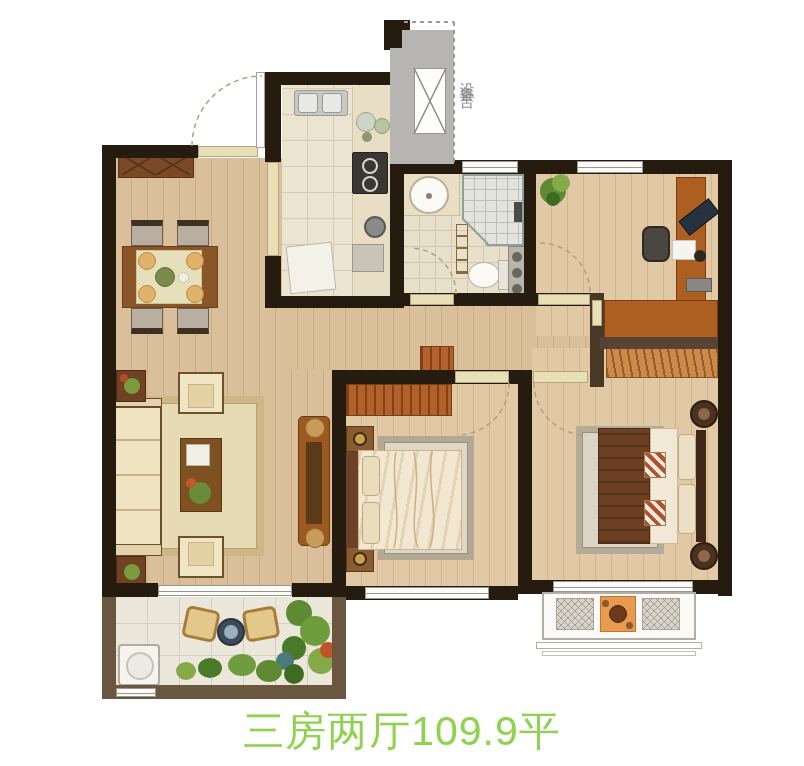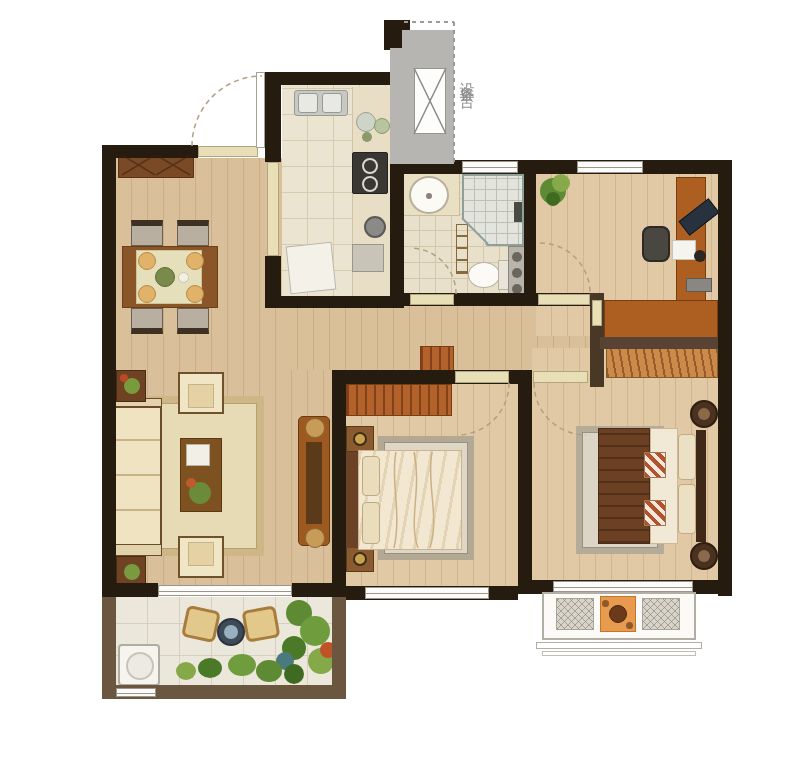--- a/index.html
+++ b/index.html
@@ -243,14 +243,15 @@
 
     <path d="M 414 68 L 446 134 M 446 68 L 414 134" fill="none" stroke="#8a8a88" stroke-width="1.5"></path>
 
     <path d="M 122 155 L 155 175 M 155 155 L 122 175 M 156 155 L 190 175 M 190 155 L 156 175" stroke="rgba(58,32,12,0.55)" stroke-width="1.5" fill="none"></path>
 
     <path d="M 396 452 C 390 480 402 512 394 548 M 414 452 C 422 490 408 520 418 548 M 432 452 C 426 484 440 516 430 548" fill="none" stroke="#cbb084" stroke-width="1.5"></path>
 
     <path d="M 462 218 L 488 244" fill="none" stroke="#8fa09c" stroke-width="2"></path>
   </svg>
 
+  <div class="abs caption">三房两厅109.9平</div>
 
 </div>
 
 </body></html>

